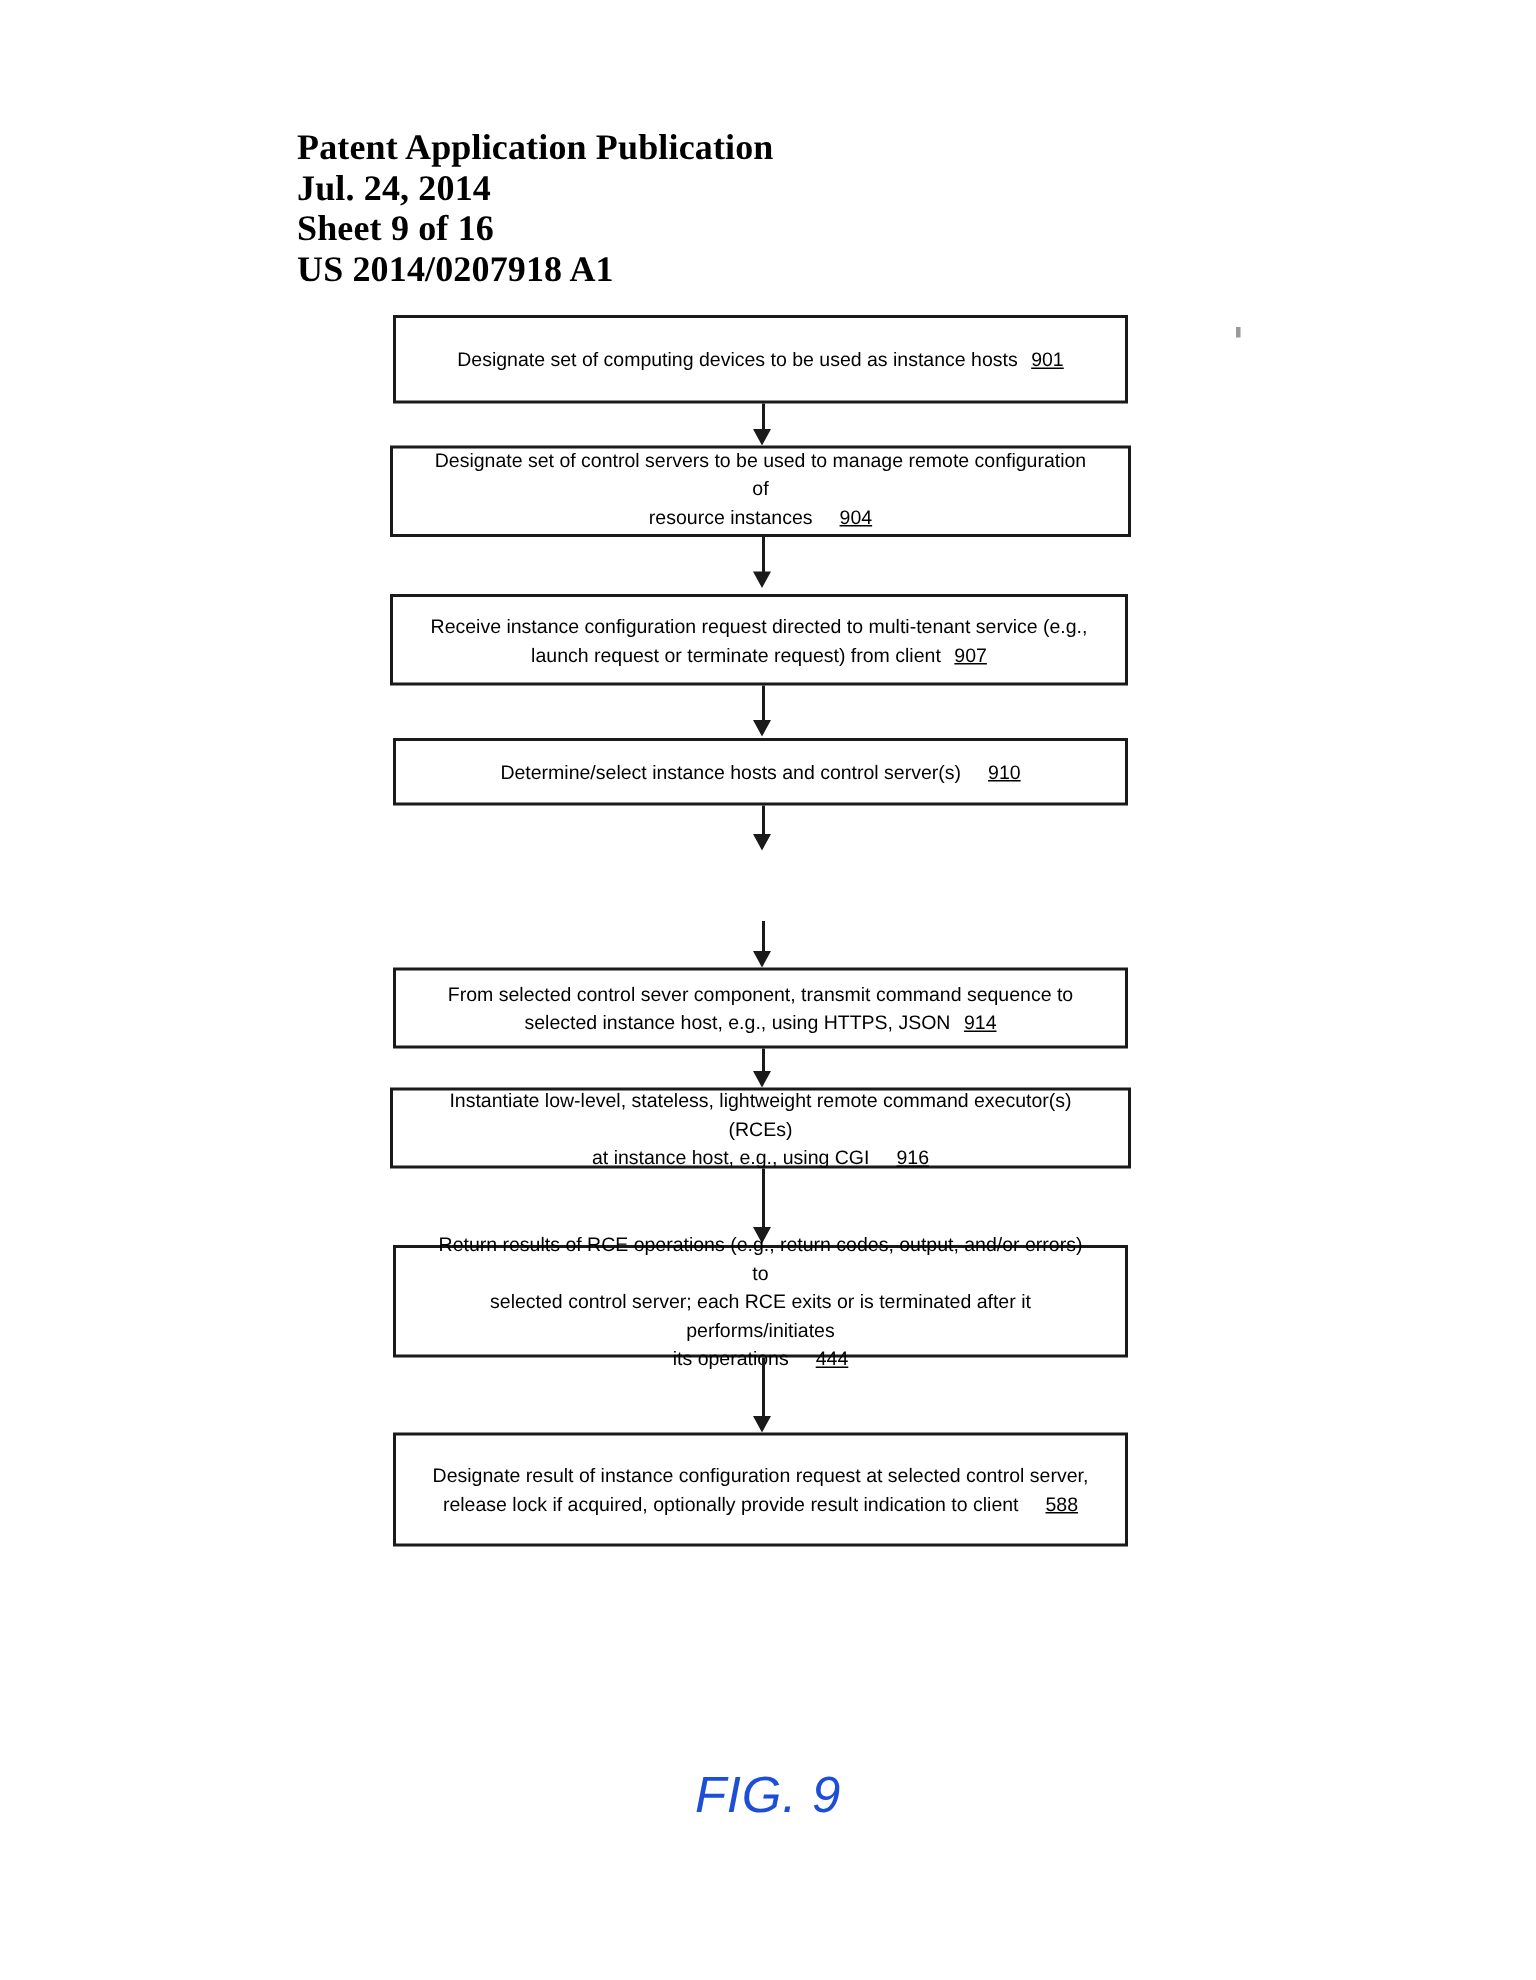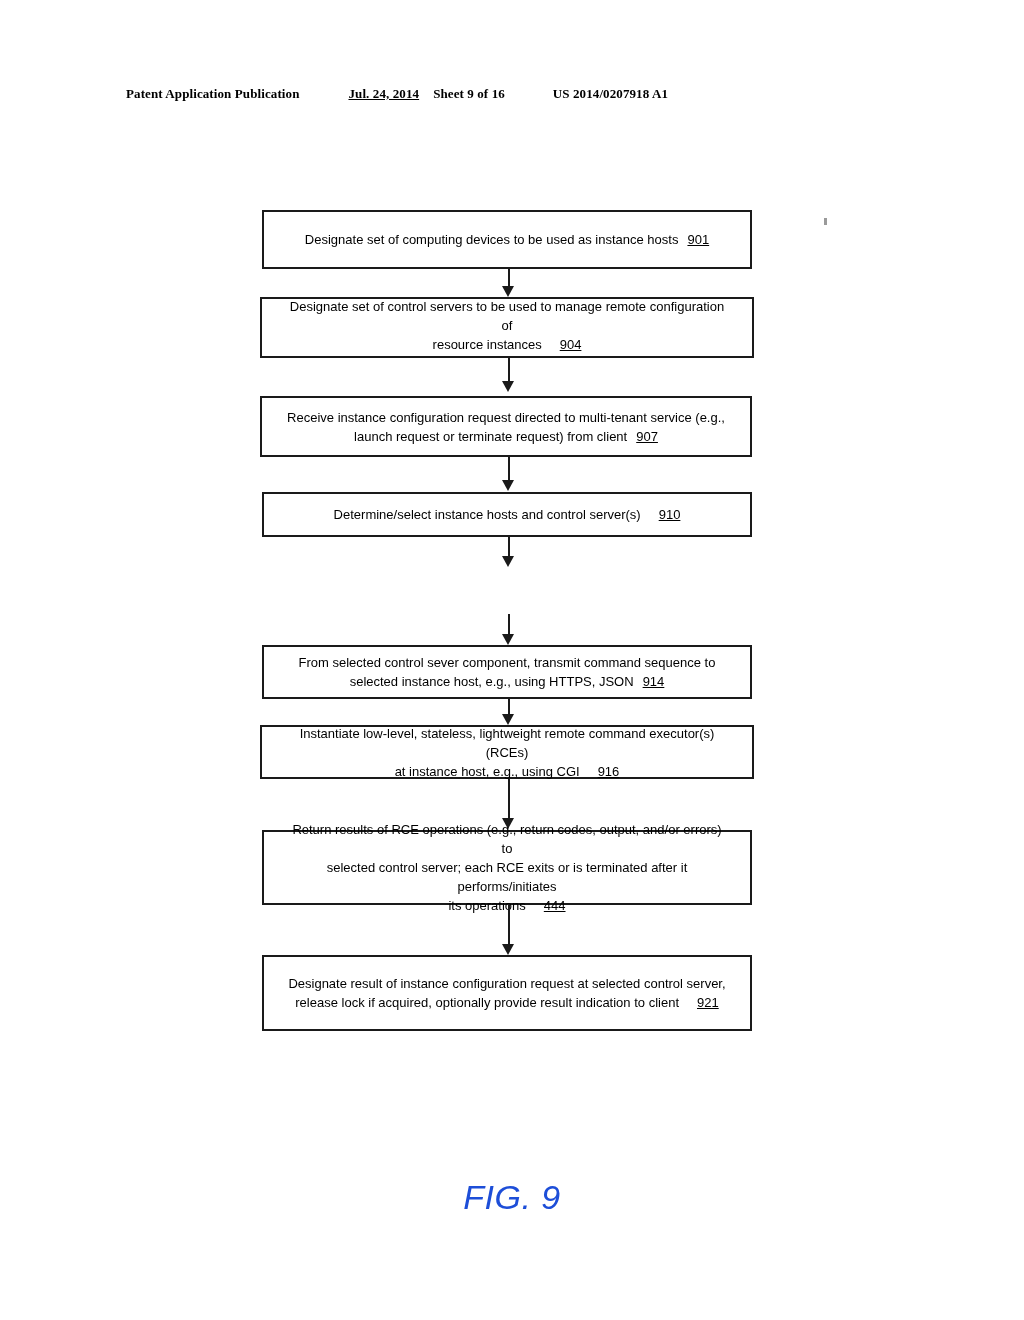--- a/index.html
+++ b/index.html
@@ -19,28 +19,29 @@
 
   
   .page-header {
     position: absolute;
     top: 86px;
     left: 126px;
     width: 772px;
     height: 26px;
     font-family: "Liberation Serif", serif;
     font-weight: bold;
-    font-size: 13px;
+    font-size: 24px;
     letter-spacing: 0.1px;
     white-space: nowrap;
     display: flex;
     align-items: baseline;
+    flex-direction: column;
   }
   .hdr-pub   { }
-  .hdr-date  { margin-left: 49px; text-decoration: underline; }
+  .hdr-date  { margin-left: 72px; }
   .hdr-sheet { margin-left: 14px; }
   .hdr-num   { margin-left: 48px; }
 
   
   .flow {
     position: absolute;
     left: 0;
     top: 0;
     width: 1024px;
     height: 1320px;
@@ -182,19 +183,19 @@
       <span>selected control server; each RCE exits or is terminated after it performs/initiates</span><br>
       <span>its operations</span><span class="sp"></span><span class="sp"></span><span class="ref">444</span>
     </span>
   </div>
   <div class="conn" style="left:508px; top:905px; height:42px;"></div>
   <div class="arrowhead" style="left:502px; top:944px;"></div>
 
   <div class="fbox" style="left:262px; top:955px; width:490px; height:76px;">
     <span class="txt">
       <span>Designate result of instance configuration request at selected control server,</span><br>
-      <span>release lock if acquired, optionally provide result indication to client</span><span class="sp"></span><span class="sp"></span><span class="ref">921</span>
+      <span>release lock if acquired, optionally provide result indication to client</span><span class="sp"></span><span class="sp"></span><span class="ref">588</span>
     </span>
   </div>
 
 </div>
 
 <div class="fig-caption">FIG. 9</div>
 
 </body></html>

